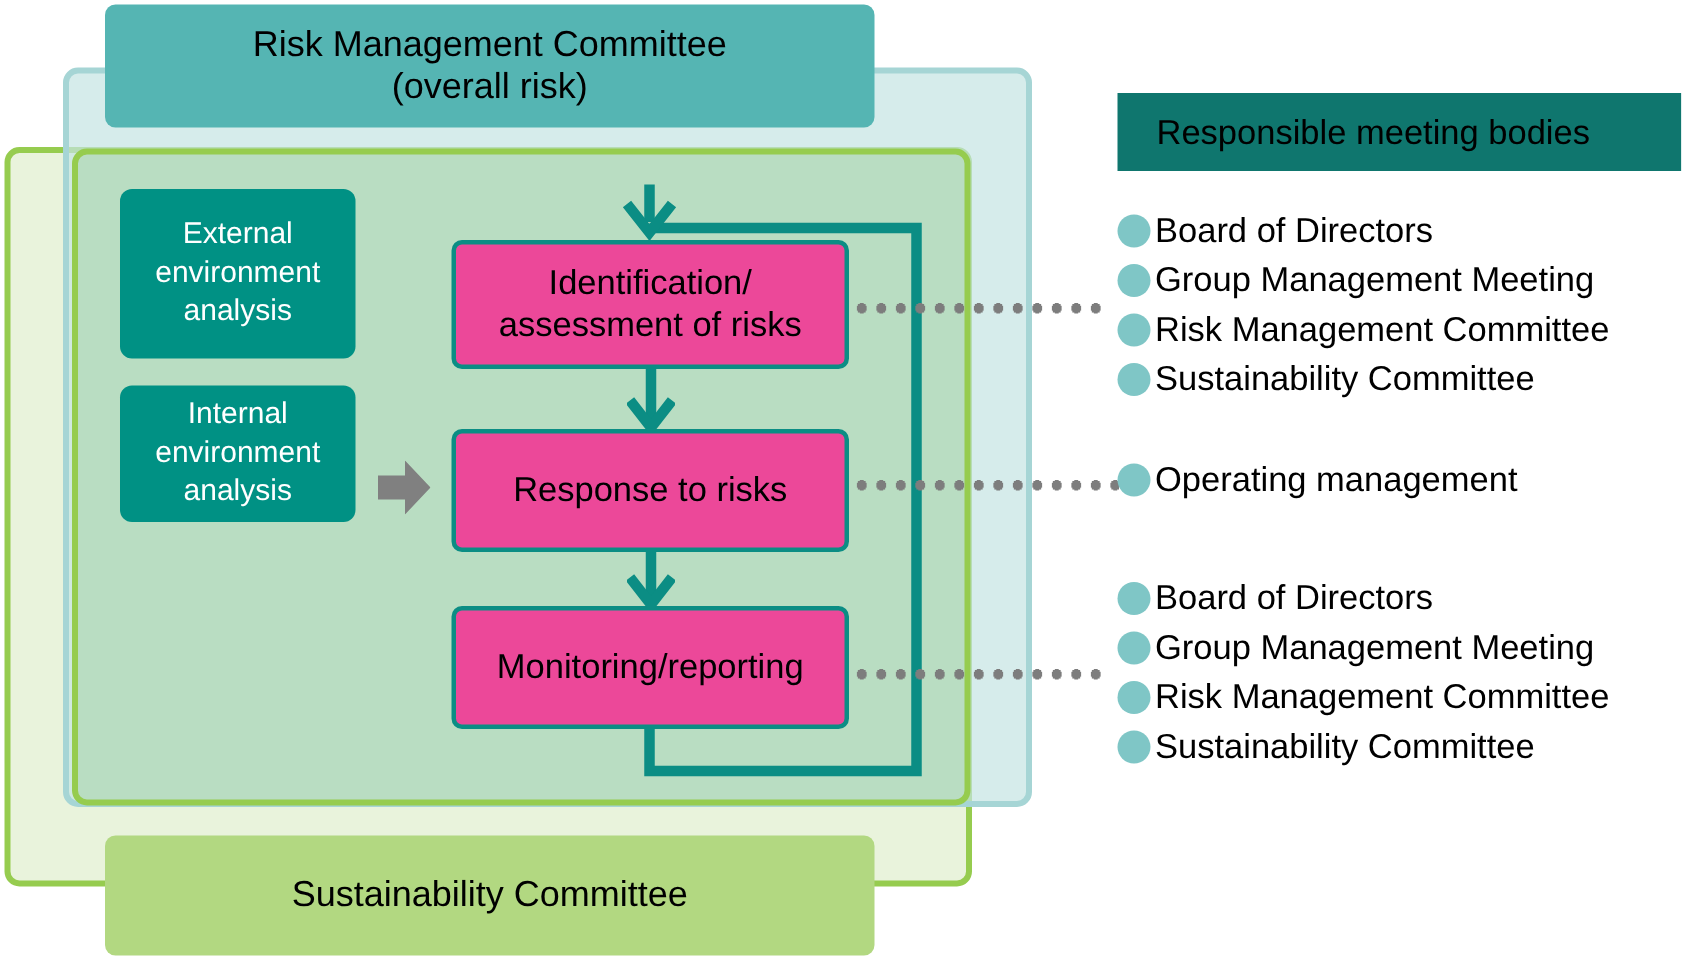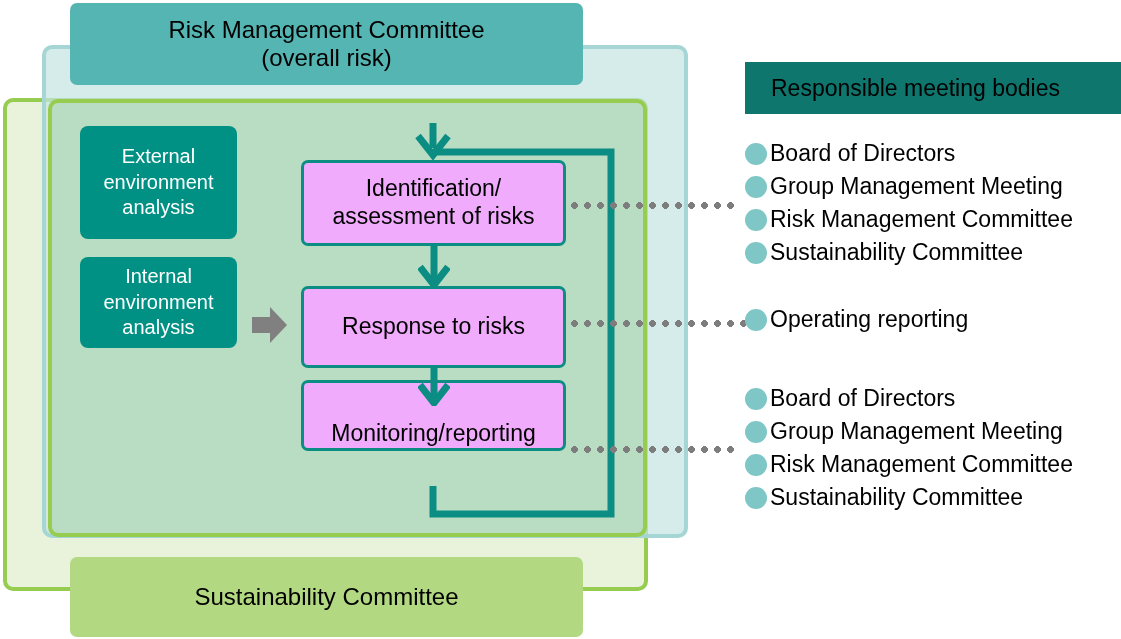--- a/index.html
+++ b/index.html
@@ -92,34 +92,34 @@
     left: 252px; top: 307px;
     width: 35px; height: 36px;
   }
 
   
   .process-box {
     position: absolute;
     box-sizing: border-box;
     left: 301px;
     width: 265px;
-    background: #f0abfc;
+    background: #ec4899;
     border: 3px solid #0b8d84;
     border-radius: 7px;
     color: #000000;
     font-size: 23px;
     line-height: 1.2;
     text-align: center;
     display: flex;
     align-items: center;
     justify-content: center;
   }
   #process-box-0 { top: 160px; height: 86px; }
   #process-box-1 { top: 286px; height: 82px; }
-  #process-box-2 { top: 380px; height: 71px; align-items: flex-end; }
+  #process-box-2 { top: 404px; height: 82px; }
   .process-box span { display: block; white-space: pre-line; }
 
   
   .flow-arrow {
     position: absolute;
     left: 418px;
     width: 32px;
   }
   #flow-arrow-0 { top: 246px; height: 42px; }
   #flow-arrow-1 { top: 366px; height: 40px; }
@@ -261,21 +261,21 @@
       </div>
       <div class="legend-item">
         <span class="legend-bullet"></span>
         <span class="legend-label">Sustainability Committee</span>
       </div>
     </div>
 
     <div class="legend-group" id="legend-group-1">
       <div class="legend-item">
         <span class="legend-bullet"></span>
-        <span class="legend-label">Operating reporting</span>
+        <span class="legend-label">Operating management</span>
       </div>
     </div>
 
     <div class="legend-group" id="legend-group-2">
       <div class="legend-item">
         <span class="legend-bullet"></span>
         <span class="legend-label">Board of Directors</span>
       </div>
       <div class="legend-item">
         <span class="legend-bullet"></span>

